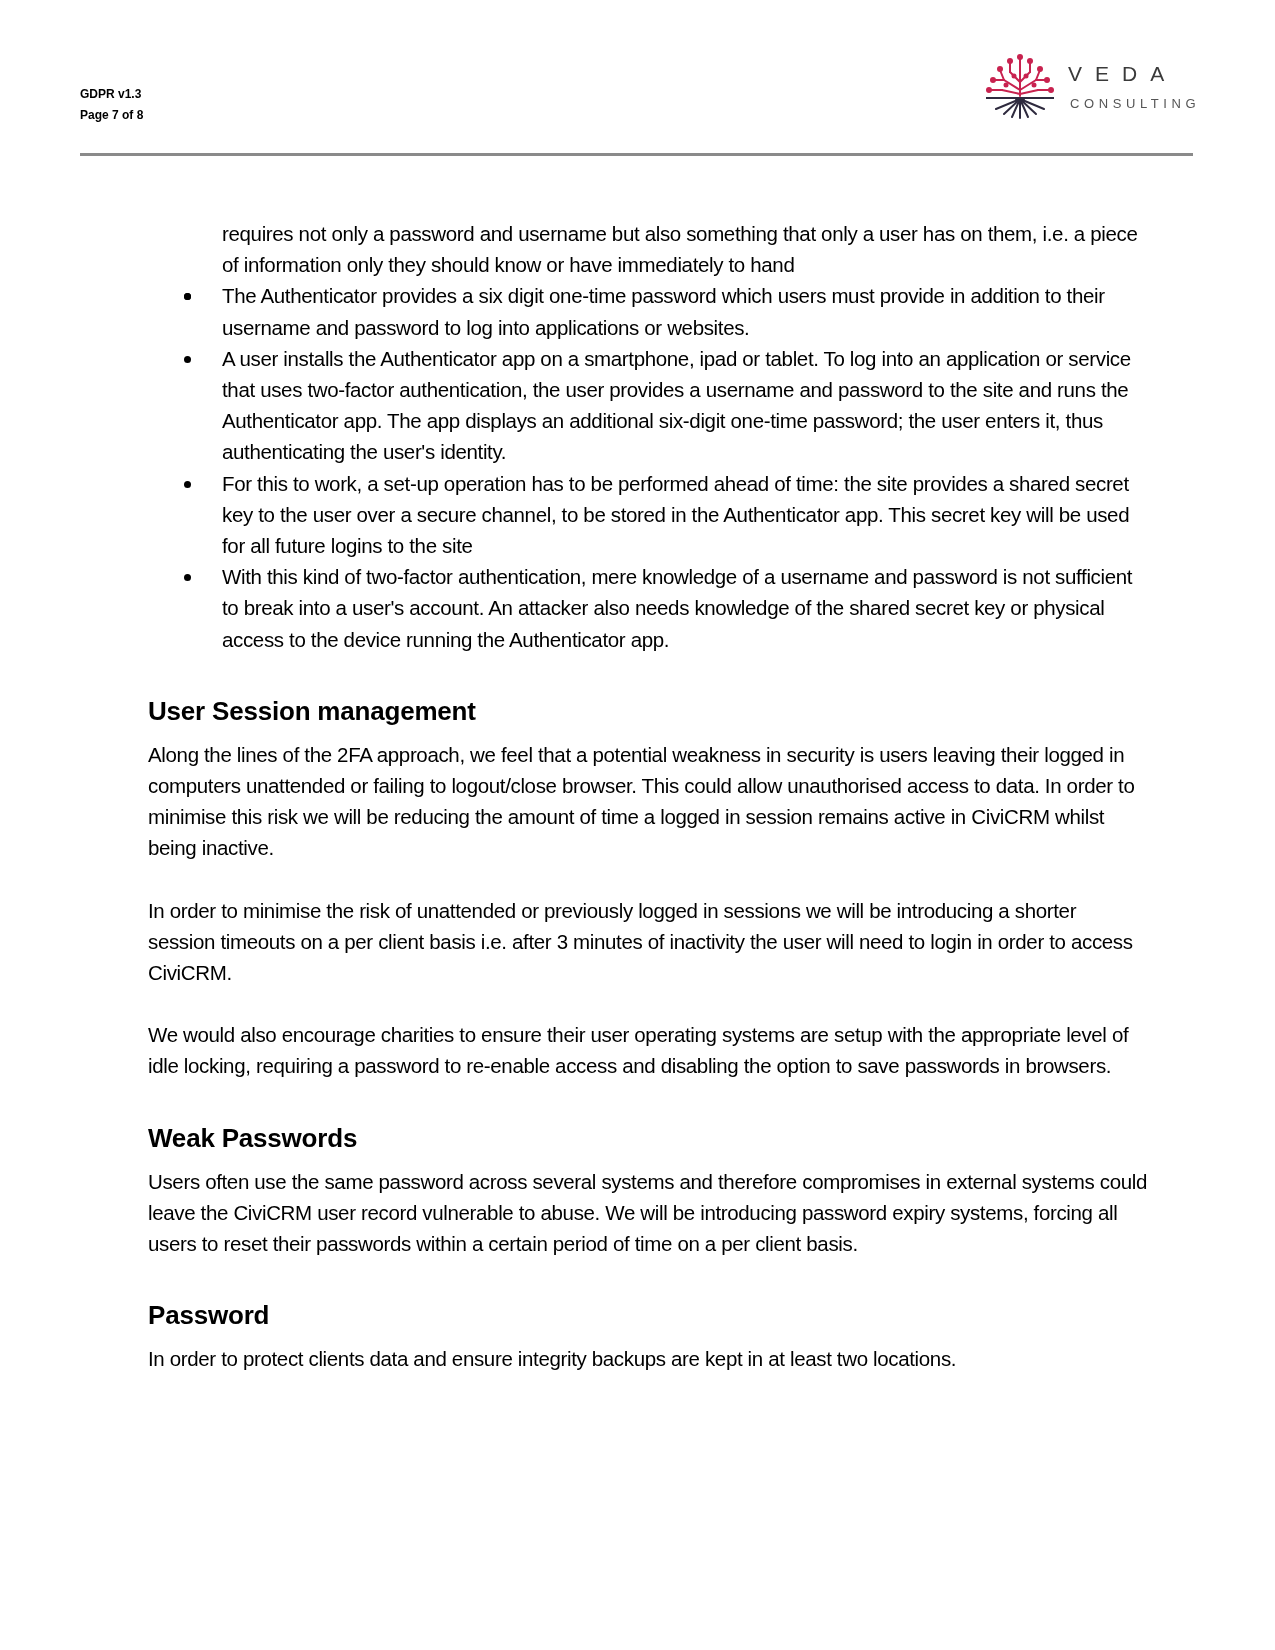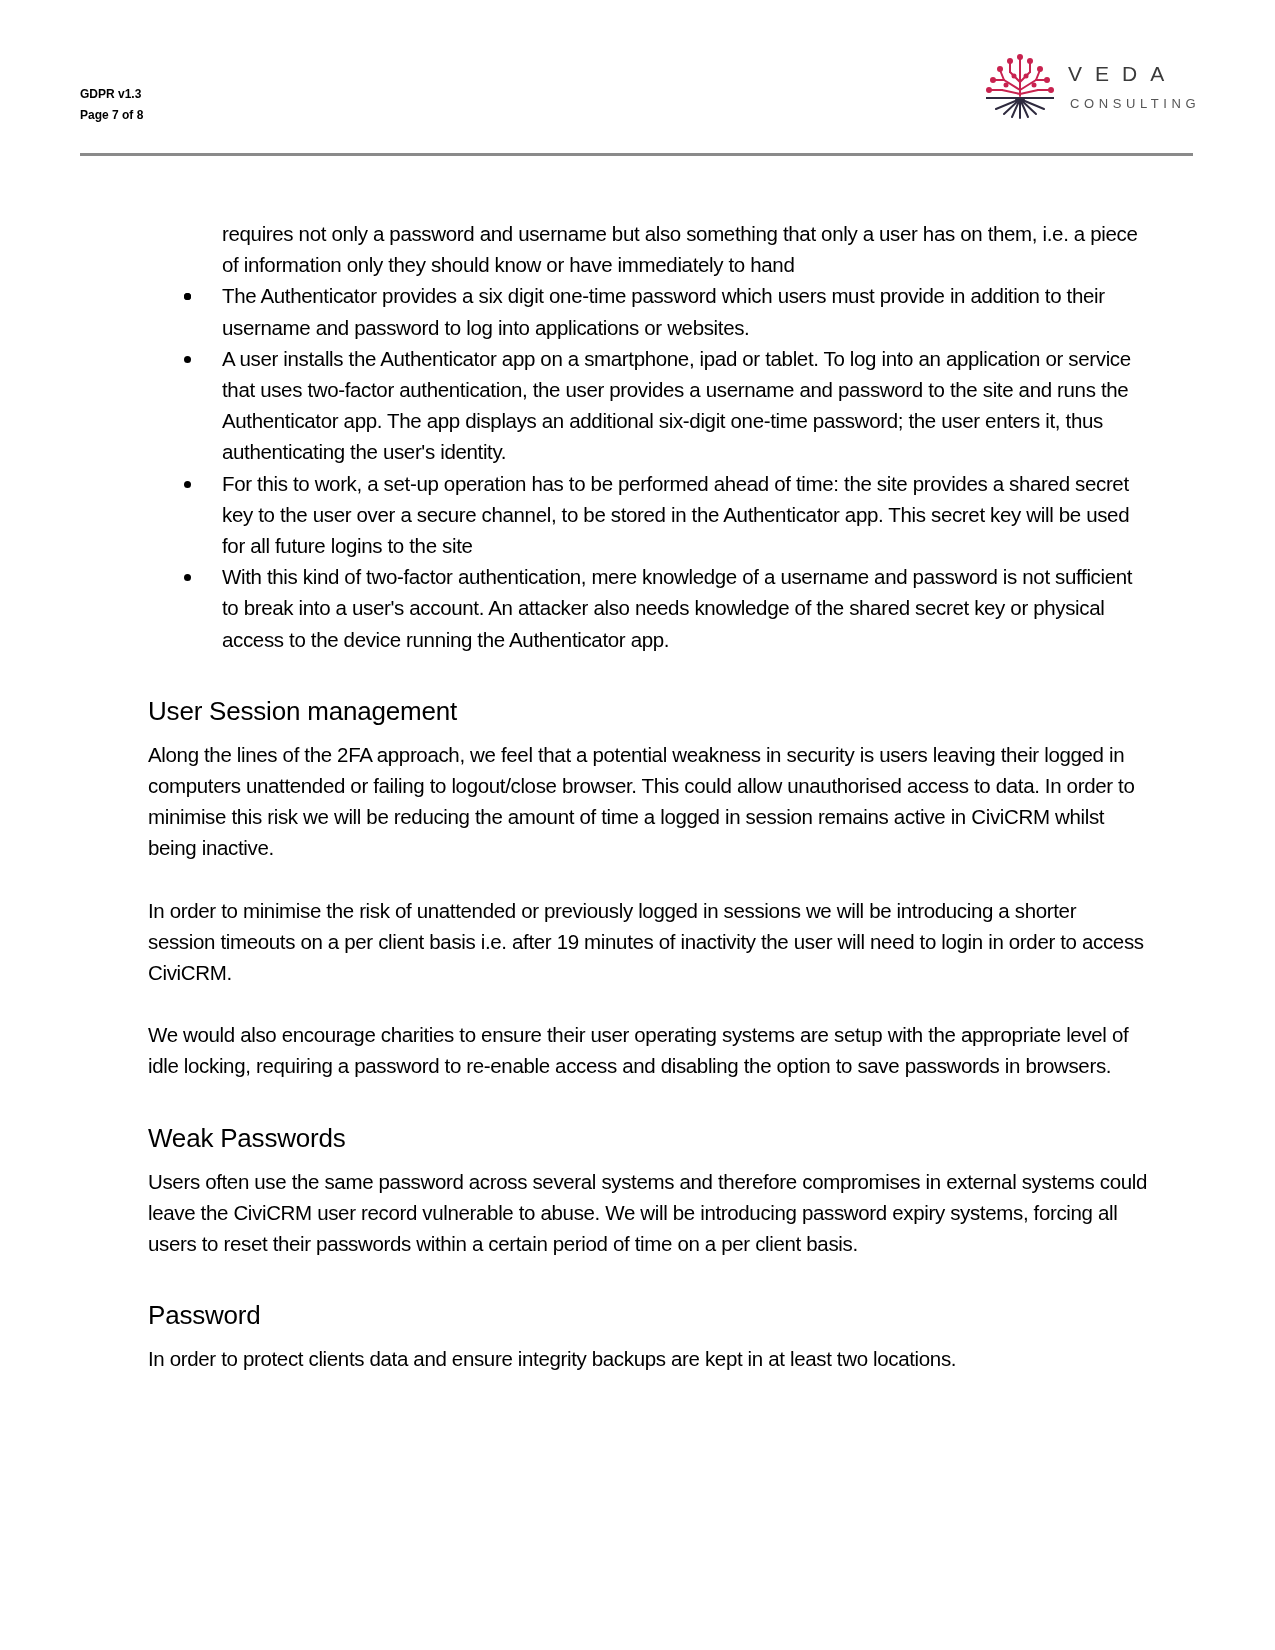--- a/index.html
+++ b/index.html
@@ -86,21 +86,21 @@
       position: absolute;
       left: 36px;
       top: 13px;
       width: 7px;
       height: 7px;
       border-radius: 50%;
       background: #000;
     }
     h2 {
       font-size: 26px;
-      font-weight: normal;
+      font-weight: bold;
       margin: 0;
       line-height: 32px;
       letter-spacing: -0.2px;
     }
     p {
       margin: 0;
     }
     .h-session { margin-top: 40px; margin-bottom: 12px; }
     .p-gap { margin-top: 31px; }
     .h-weak { margin-top: 40px; margin-bottom: 12px; }
@@ -187,21 +187,21 @@
       <span>For this to work, a set-up operation has to be performed ahead of time: the site provides a shared secret key to the user over a secure channel, to be stored in the Authenticator app. This secret key will be used for all future logins to the site</span>
     </li>
     <li>
       <span class="dot"></span>
       <span>With this kind of two-factor authentication, mere knowledge of a username and password is not sufficient to break into a user's account. An attacker also needs knowledge of the shared secret key or physical access to the device running the Authenticator app.</span>
     </li>
   </ul>
 
   <h2 class="h-session">User Session management</h2>
   <p>Along the lines of the 2FA approach, we feel that a potential weakness in security is users leaving their logged in computers unattended or failing to logout/close browser. This could allow unauthorised access to data. In order to minimise this risk we will be reducing the amount of time a logged in session remains active in CiviCRM whilst being inactive.</p>
-  <p class="p-gap">In order to minimise the risk of unattended or previously logged in sessions we will be introducing a shorter session timeouts on a per client basis i.e. after 19 minutes of inactivity the user will need to login in order to access CiviCRM.</p>
+  <p class="p-gap">In order to minimise the risk of unattended or previously logged in sessions we will be introducing a shorter session timeouts on a per client basis i.e. after 3 minutes of inactivity the user will need to login in order to access CiviCRM.</p>
   <p class="p-gap">We would also encourage charities to ensure their user operating systems are setup with the appropriate level of idle locking, requiring a password to re-enable access and disabling the option to save passwords in browsers.</p>
 
   <h2 class="h-weak">Weak Passwords</h2>
   <p>Users often use the same password across several systems and therefore compromises in external systems could leave the CiviCRM user record vulnerable to abuse. We will be introducing password expiry systems, forcing all users to reset their passwords within a certain period of time on a per client basis.</p>
 
   <h2 class="h-backups">Password</h2>
   <p>In order to protect clients data and ensure integrity backups are kept in at least two locations.</p>
 </div>
 
 </body></html>

